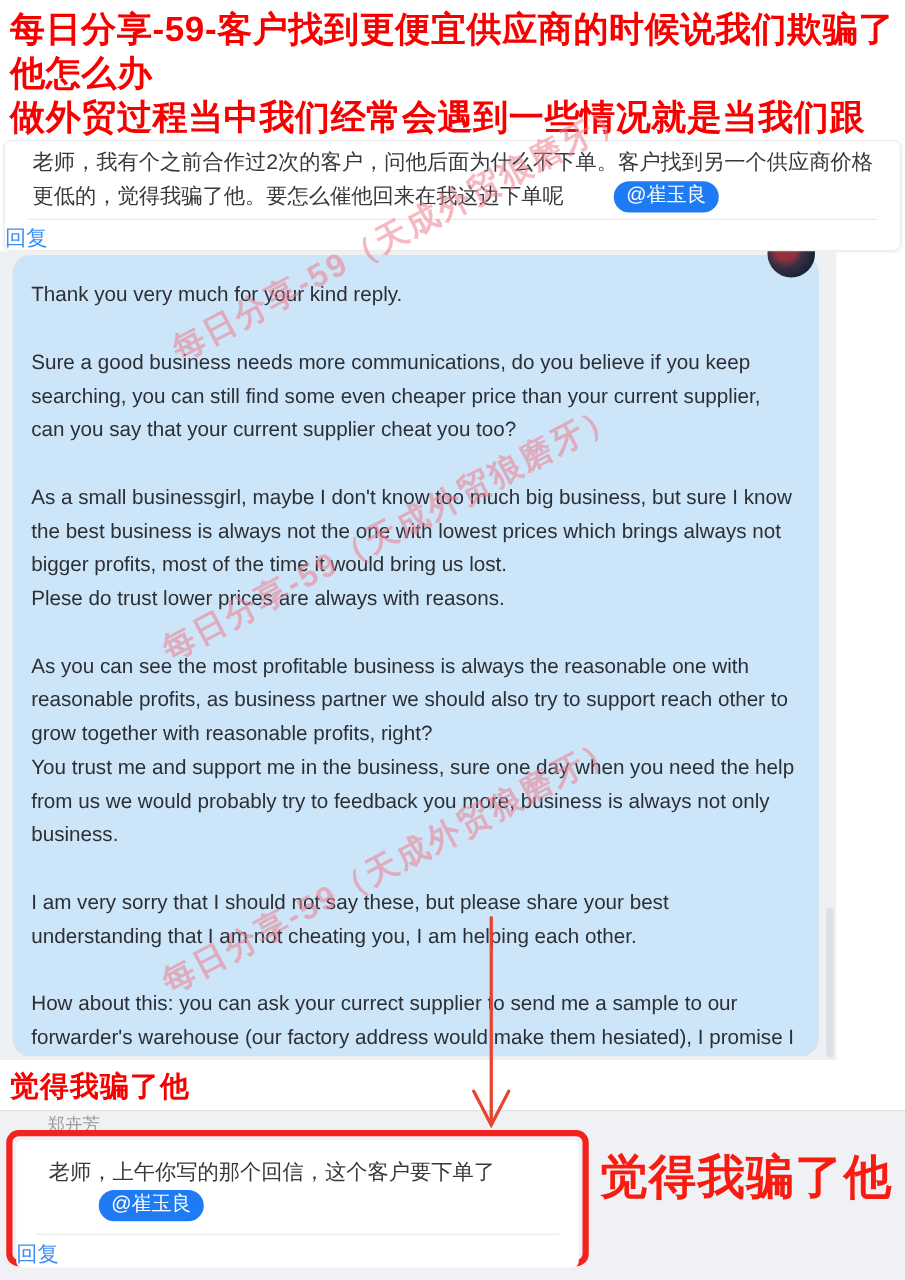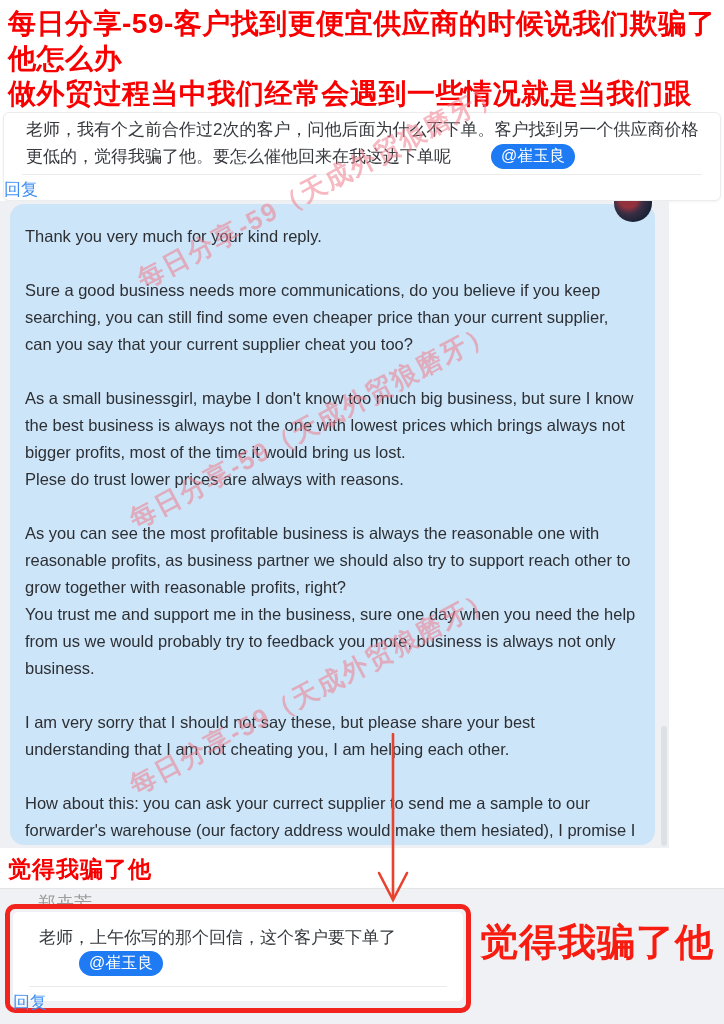--- a/index.html
+++ b/index.html
@@ -69,29 +69,29 @@
     color:#f80000; font-weight:bold; font-size:23px; line-height:30px;
     letter-spacing:1px;
   }
 
   
   .bottom-band {
     position:absolute; left:0; top:888px; width:724px; height:136px;
     background:#f0f1f4; border-top:1px solid #e4e4e4;
   }
   .author-name {
-    position:absolute; left:38px; top:2px; color:#9b9b9b; font-size:18px; z-index:1;
+    position:absolute; left:38px; top:2px; color:#9b9b9b; font-size:14px; z-index:1;
   }
   .red-box {
     position:absolute; left:5px; top:15px; width:466px; height:109px;
     border:5px solid #f2221d; border-radius:10px; z-index:2;
     background:#f0f1f4;
   }
   .comment-card2 {
-    margin:3px; height:89px; background:#ffffff; border-radius:5px;
+    margin:3px; height:102px; background:#ffffff; border-radius:5px;
   }
   .comment-card2 .c-text {
     padding:13px 10px 0 26px; font-size:17px; line-height:26px; color:#35383d;
   }
   .comment-card2 .card-divider { margin:9px 16px 0; }
   .comment-card2 .reply-link { margin-top:2px; line-height:28px; }
   .success-note {
     position:absolute; left:480px; top:31px; z-index:2;
     color:#f81c10; font-weight:bold; font-size:38px; line-height:44px;
     letter-spacing:1px;

